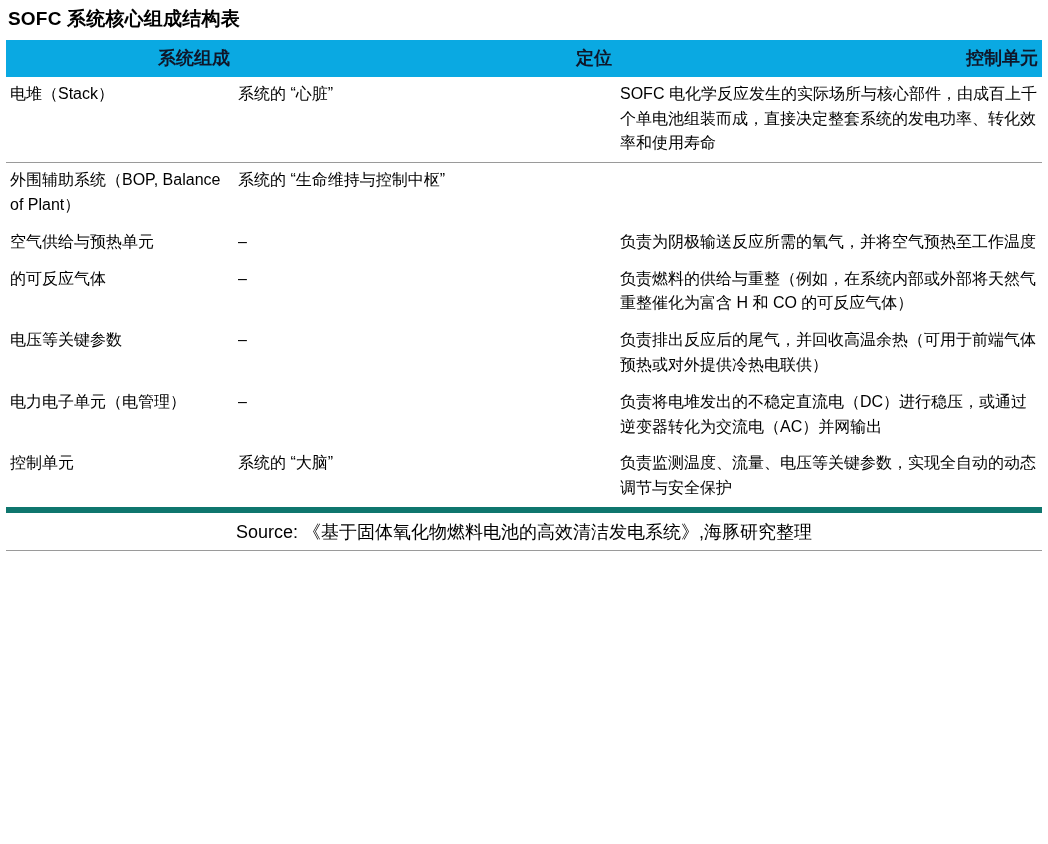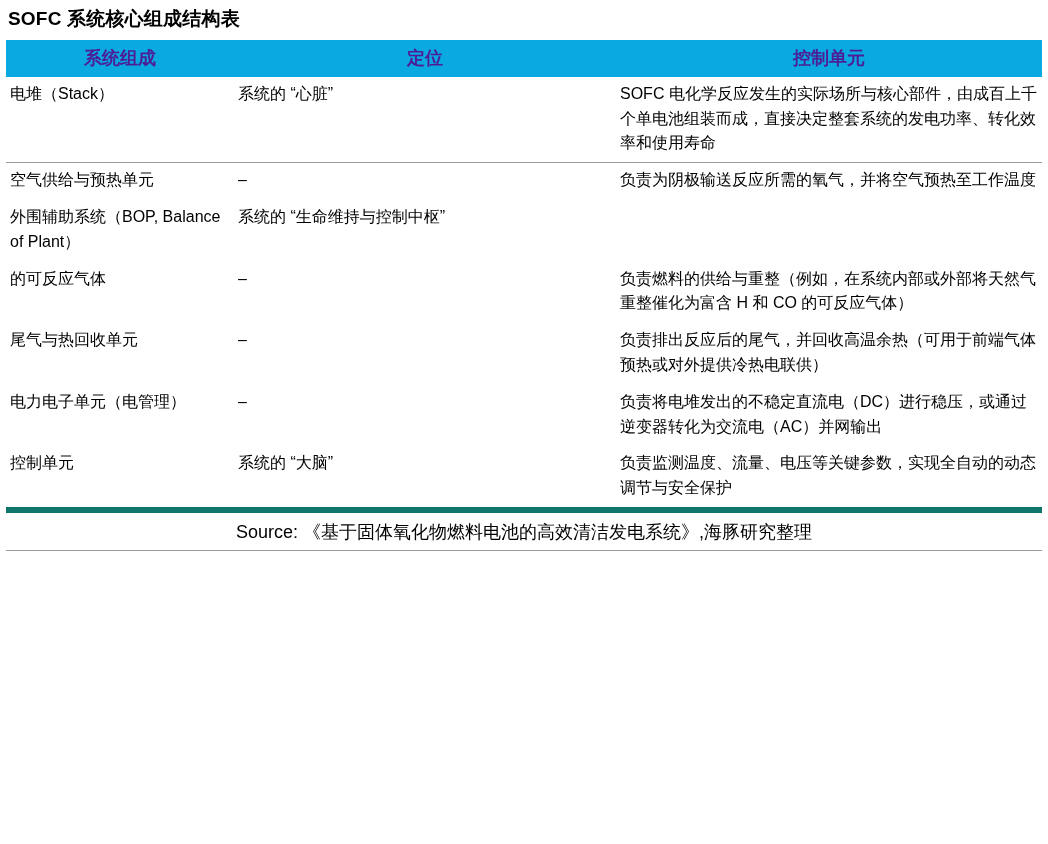--- a/index.html
+++ b/index.html
@@ -32,24 +32,24 @@
     width: 100%;
     border-collapse: collapse;
     table-layout: fixed;
   }
   table.core-table col.c1 { width: 228px; }
   table.core-table col.c2 { width: 382px; }
   table.core-table col.c3 { width: 426px; }
 
   thead th {
     background: #0aa9e2;
-    color: #4c1d95;
+    color: #0f172a;
     font-size: 18px;
     font-weight: bold;
-    text-align: center;
+    text-align: right;
     padding: 6px 4px 7px 4px;
     vertical-align: top;
     line-height: 1.35;
   }
   tbody td {
     font-size: 16px;
     line-height: 1.55;
     vertical-align: top;
     padding: 5px 4px 6px 4px;
     border-bottom: 1px solid transparent;
@@ -89,36 +89,36 @@
         <th>控制单元</th>
       </tr>
     </thead>
     <tbody>
       <tr class="sep-strong">
         <td>电堆（Stack）</td>
         <td>系统的 “心脏”</td>
         <td>SOFC 电化学反应发生的实际场所与核心部件，由成百上千个单电池组装而成，直接决定整套系统的发电功率、转化效率和使用寿命</td>
       </tr>
       <tr>
+        <td>外围辅助系统（BOP, Balance of Plant）</td>
+        <td>系统的 “生命维持与控制中枢”</td>
+        <td class="cell-blank"></td>
+      </tr>
+      <tr>
         <td>空气供给与预热单元</td>
         <td>–</td>
         <td>负责为阴极输送反应所需的氧气，并将空气预热至工作温度</td>
-      </tr>
-      <tr>
-        <td>外围辅助系统（BOP, Balance of Plant）</td>
-        <td>系统的 “生命维持与控制中枢”</td>
-        <td class="cell-blank"></td>
       </tr>
       <tr>
         <td>的可反应气体</td>
         <td>–</td>
         <td>负责燃料的供给与重整（例如，在系统内部或外部将天然气重整催化为富含 H 和 CO 的可反应气体）</td>
       </tr>
       <tr>
-        <td>尾气与热回收单元</td>
+        <td>电压等关键参数</td>
         <td>–</td>
         <td>负责排出反应后的尾气，并回收高温余热（可用于前端气体预热或对外提供冷热电联供）</td>
       </tr>
       <tr>
         <td>电力电子单元（电管理）</td>
         <td>–</td>
         <td>负责将电堆发出的不稳定直流电（DC）进行稳压，或通过逆变器转化为交流电（AC）并网输出</td>
       </tr>
       <tr class="last-row">
         <td>控制单元</td>

